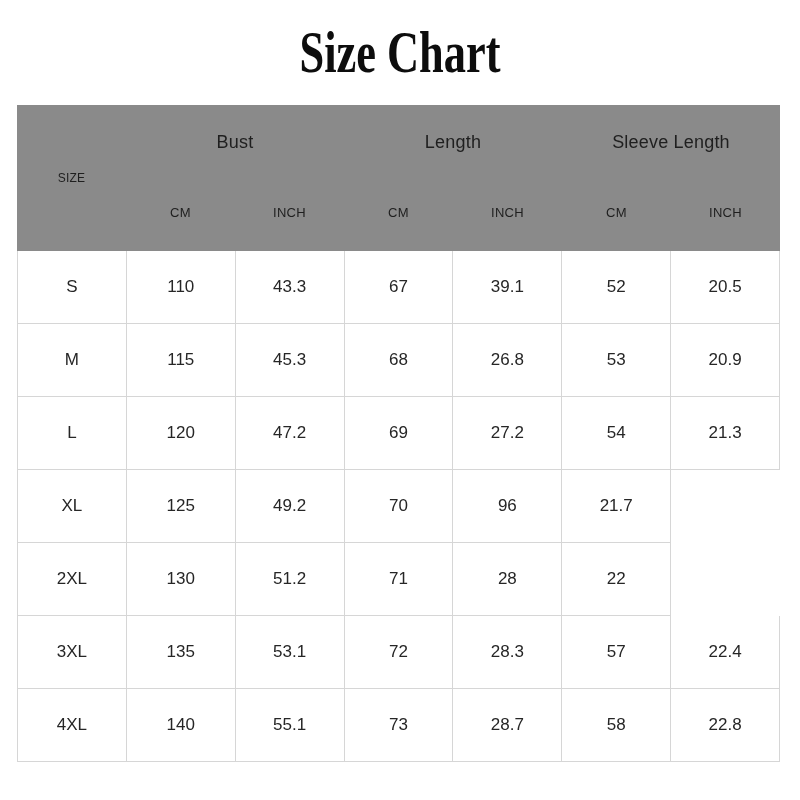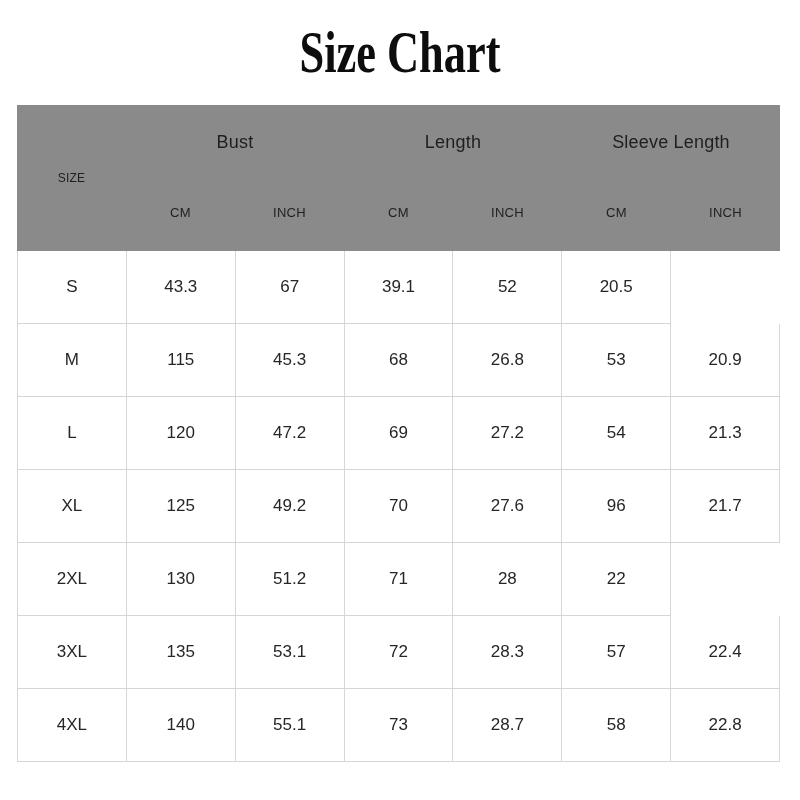--- a/index.html
+++ b/index.html
@@ -114,20 +114,21 @@
       <div class="th unit u1">INCH</div>
       <div class="th unit u2">CM</div>
       <div class="th unit u3">INCH</div>
       <div class="th unit u4">CM</div>
       <div class="th unit u5">INCH</div>
     </div>
 
     <div class="tbody">
         <div class="trow">
           <div class="td">S</div>
+          <div class="td">110</div>
           <div class="td">43.3</div>
           <div class="td">67</div>
           <div class="td">39.1</div>
           <div class="td">52</div>
           <div class="td">20.5</div>
         </div>
         <div class="trow">
           <div class="td">M</div>
           <div class="td">115</div>
           <div class="td">45.3</div>
@@ -143,21 +144,20 @@
           <div class="td">69</div>
           <div class="td">27.2</div>
           <div class="td">54</div>
           <div class="td">21.3</div>
         </div>
         <div class="trow">
           <div class="td">XL</div>
           <div class="td">125</div>
           <div class="td">49.2</div>
           <div class="td">70</div>
-          <div class="td">27.6</div>
           <div class="td">96</div>
           <div class="td">21.7</div>
         </div>
         <div class="trow">
           <div class="td">2XL</div>
           <div class="td">130</div>
           <div class="td">51.2</div>
           <div class="td">71</div>
           <div class="td">28</div>
           <div class="td">22</div>

